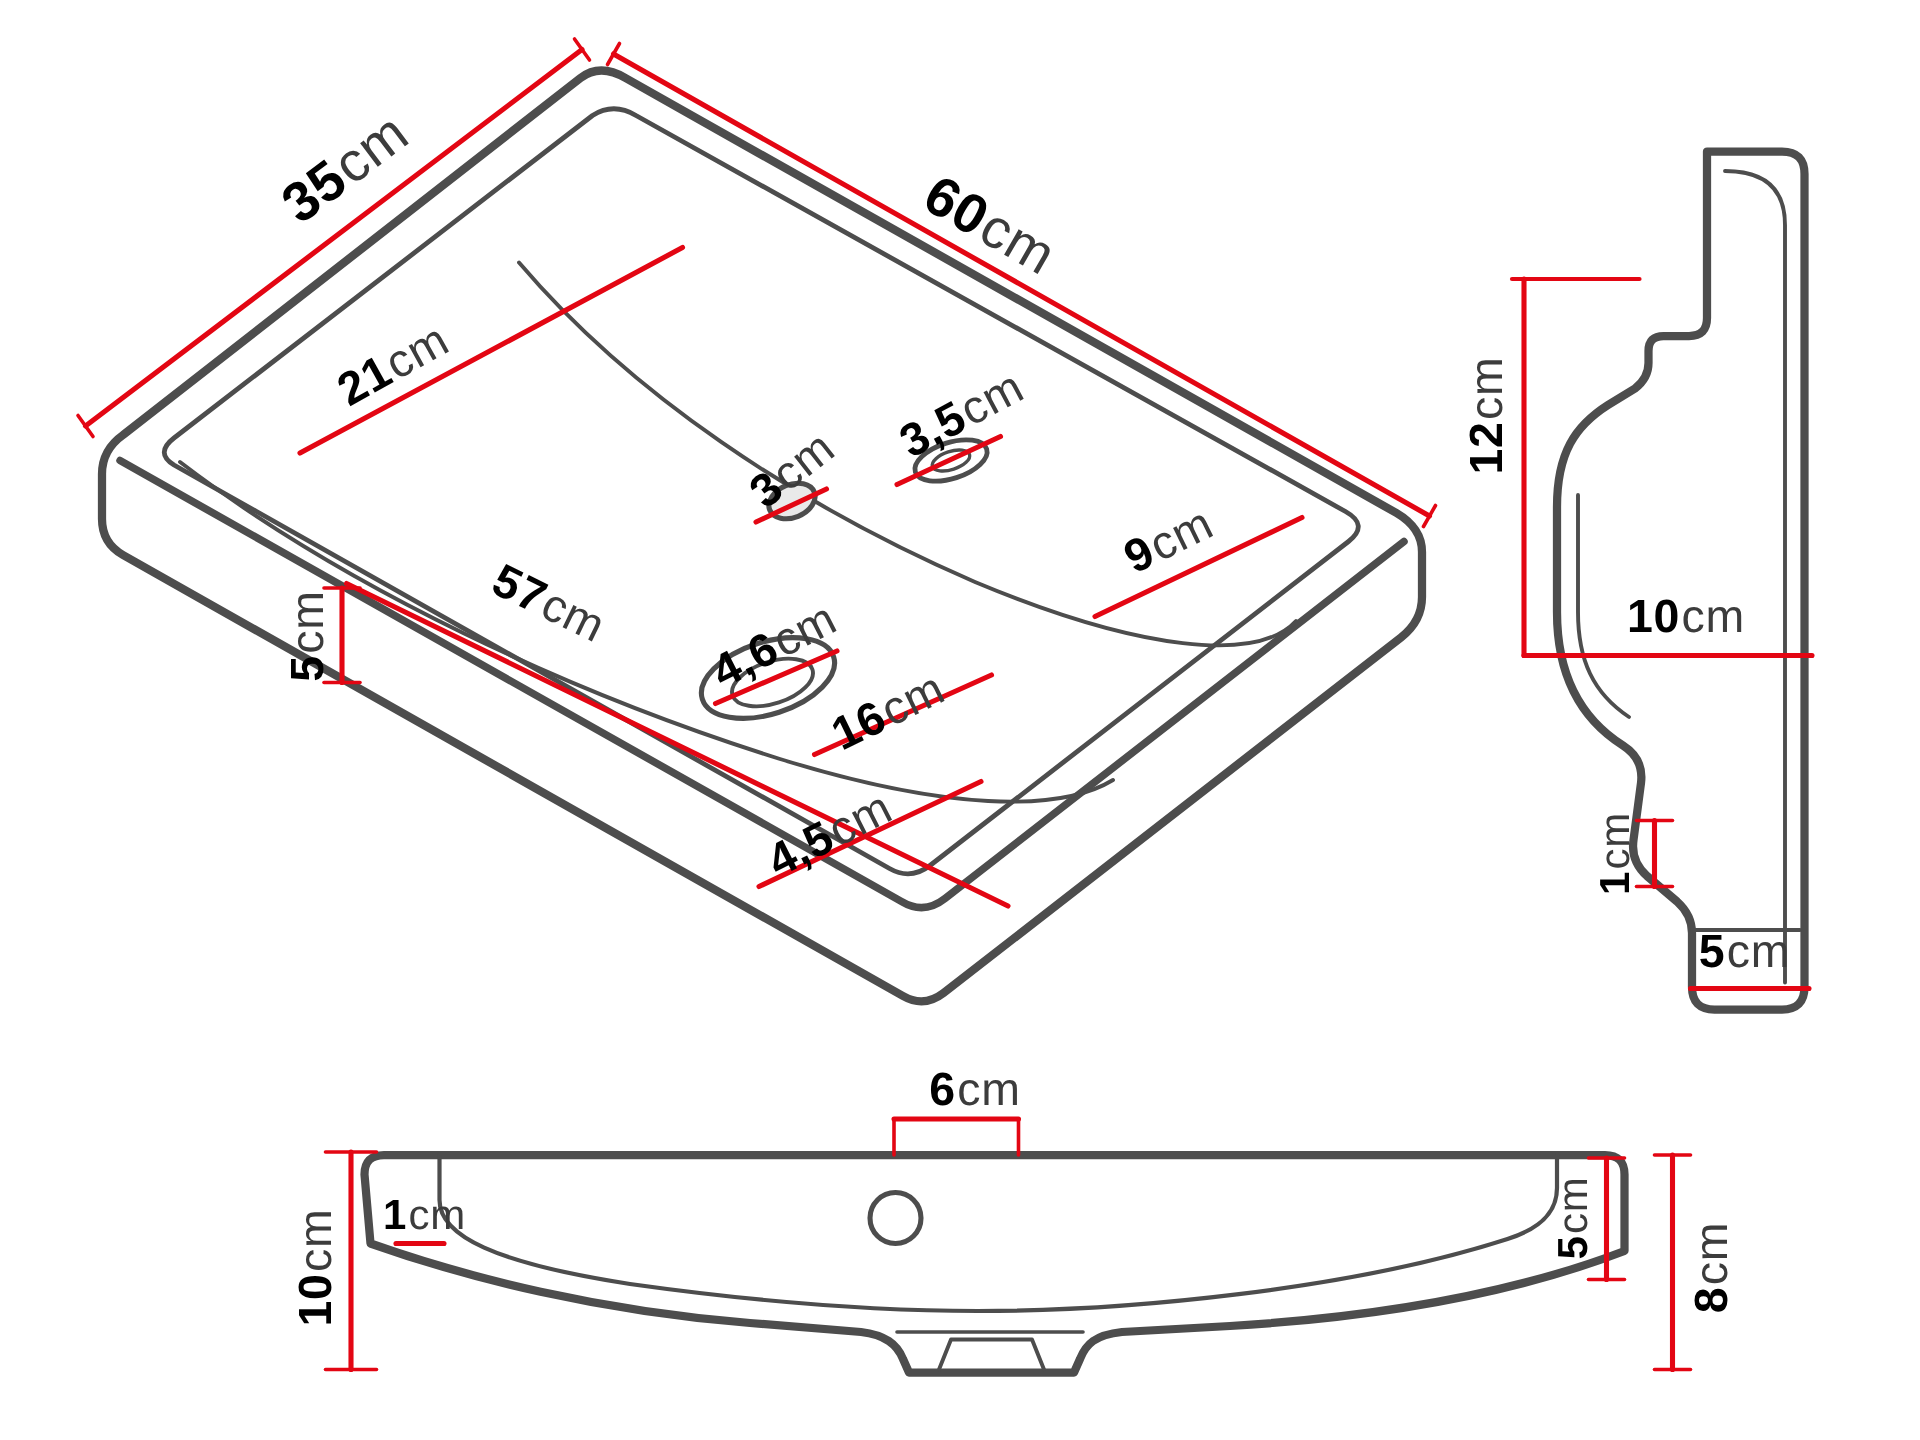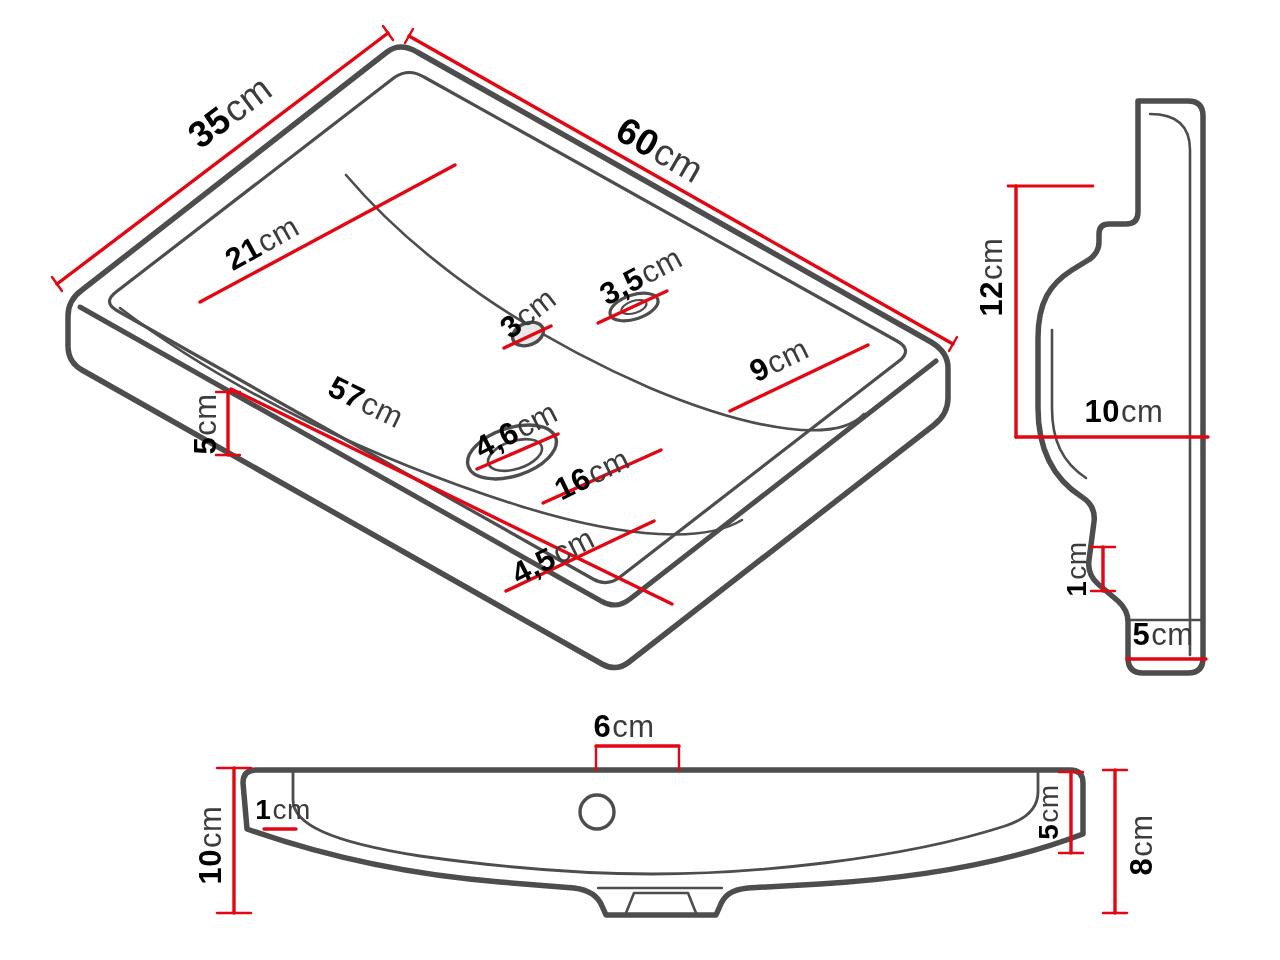--- a/index.html
+++ b/index.html
@@ -171,21 +171,21 @@
   <div class="dim-label" style="left:1124px;top:411px;--rot:0deg">
     <span class="num">10</span><span class="unit">cm</span>
   </div>
   <div class="dim-label sm" style="left:1077px;top:569px;--rot:-90deg">
     <span class="num">1</span><span class="unit">cm</span>
   </div>
   <div class="dim-label" style="left:1163px;top:634px;--rot:0deg">
     <span class="num">5</span><span class="unit">cm</span>
   </div>
 
-  <div class="dim-label" style="left:624px;top:726px;--rot:0deg">
+  <div class="dim-label" style="left:650px;top:726px;--rot:0deg">
     <span class="num">6</span><span class="unit">cm</span>
   </div>
   <div class="dim-label sm" style="left:283px;top:810px;--rot:0deg">
     <span class="num">1</span><span class="unit">cm</span>
   </div>
   <div class="dim-label" style="left:210px;top:845px;--rot:-90deg">
     <span class="num">10</span><span class="unit">cm</span>
   </div>
   <div class="dim-label sm" style="left:1049px;top:812px;--rot:-90deg">
     <span class="num">5</span><span class="unit">cm</span>

